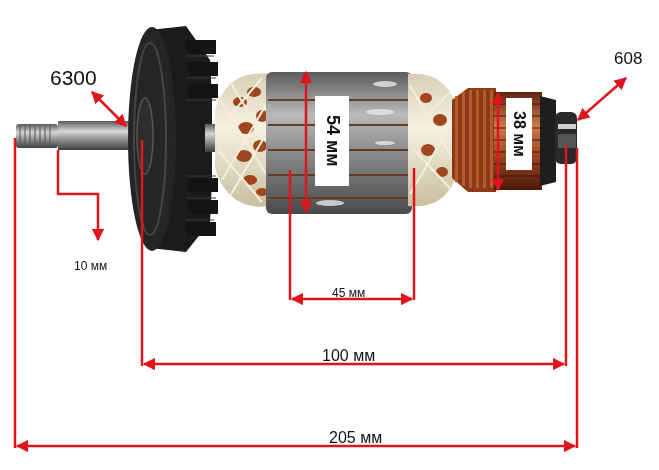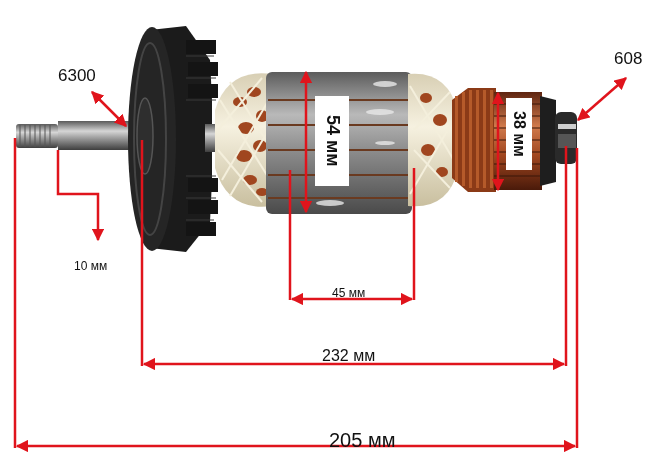--- a/index.html
+++ b/index.html
@@ -1,25 +1,25 @@
 <!DOCTYPE html>
 <html><head>
   <meta charset="utf-8">
   <style>
     html, body { margin: 0; padding: 0; background: #ffffff; }
     body { width: 659px; height: 470px; position: relative; overflow: hidden;
            font-family: "Liberation Sans", "DejaVu Sans", sans-serif; }
     .canvas { position: absolute; left: 0; top: 0; width: 659px; height: 470px; }
     .label { position: absolute; color: #111; font-weight: normal; white-space: nowrap; }
-    .lbl-6300 { left: 58px; top: 66px; font-size: 17px; }
+    .lbl-6300 { left: 50px; top: 66px; font-size: 21px; }
     .lbl-608 { left: 614px; top: 49px; font-size: 17px; }
     .lbl-10 { left: 74px; top: 259px; font-size: 12px; }
     .lbl-45 { left: 332px; top: 286px; font-size: 12px; }
     .lbl-154 { left: 322px; top: 347px; font-size: 16px; }
-    .lbl-205 { left: 329px; top: 429px; font-size: 20px; }
+    .lbl-205 { left: 329px; top: 429px; font-size: 16px; }
     .vbox { position: absolute; background: #fff; display: flex; align-items: center; justify-content: center; }
     .vbox span { writing-mode: vertical-rl; font-weight: bold; color: #111; font-size: 18px; white-space: nowrap; }
     .box-54 { left: 315px; top: 96px; width: 34px; height: 90px; }
     .box-38 { left: 506px; top: 98px; width: 26px; height: 72px; }
     .box-38 span { font-size: 16px; }
   </style>
 </head>
 <body>
 
 <div class="canvas">
@@ -206,15 +206,15 @@
     <span>54 мм</span>
   </div>
   <div class="vbox box-38">
     <span>38 мм</span>
   </div>
 
   <div class="label lbl-6300">6300</div>
   <div class="label lbl-608">608</div>
   <div class="label lbl-10">10 мм</div>
   <div class="label lbl-45">45 мм</div>
-  <div class="label lbl-154">232 мм</div>
+  <div class="label lbl-154">100 мм</div>
   <div class="label lbl-205">205 мм</div>
 </div>
 
 </body></html>

